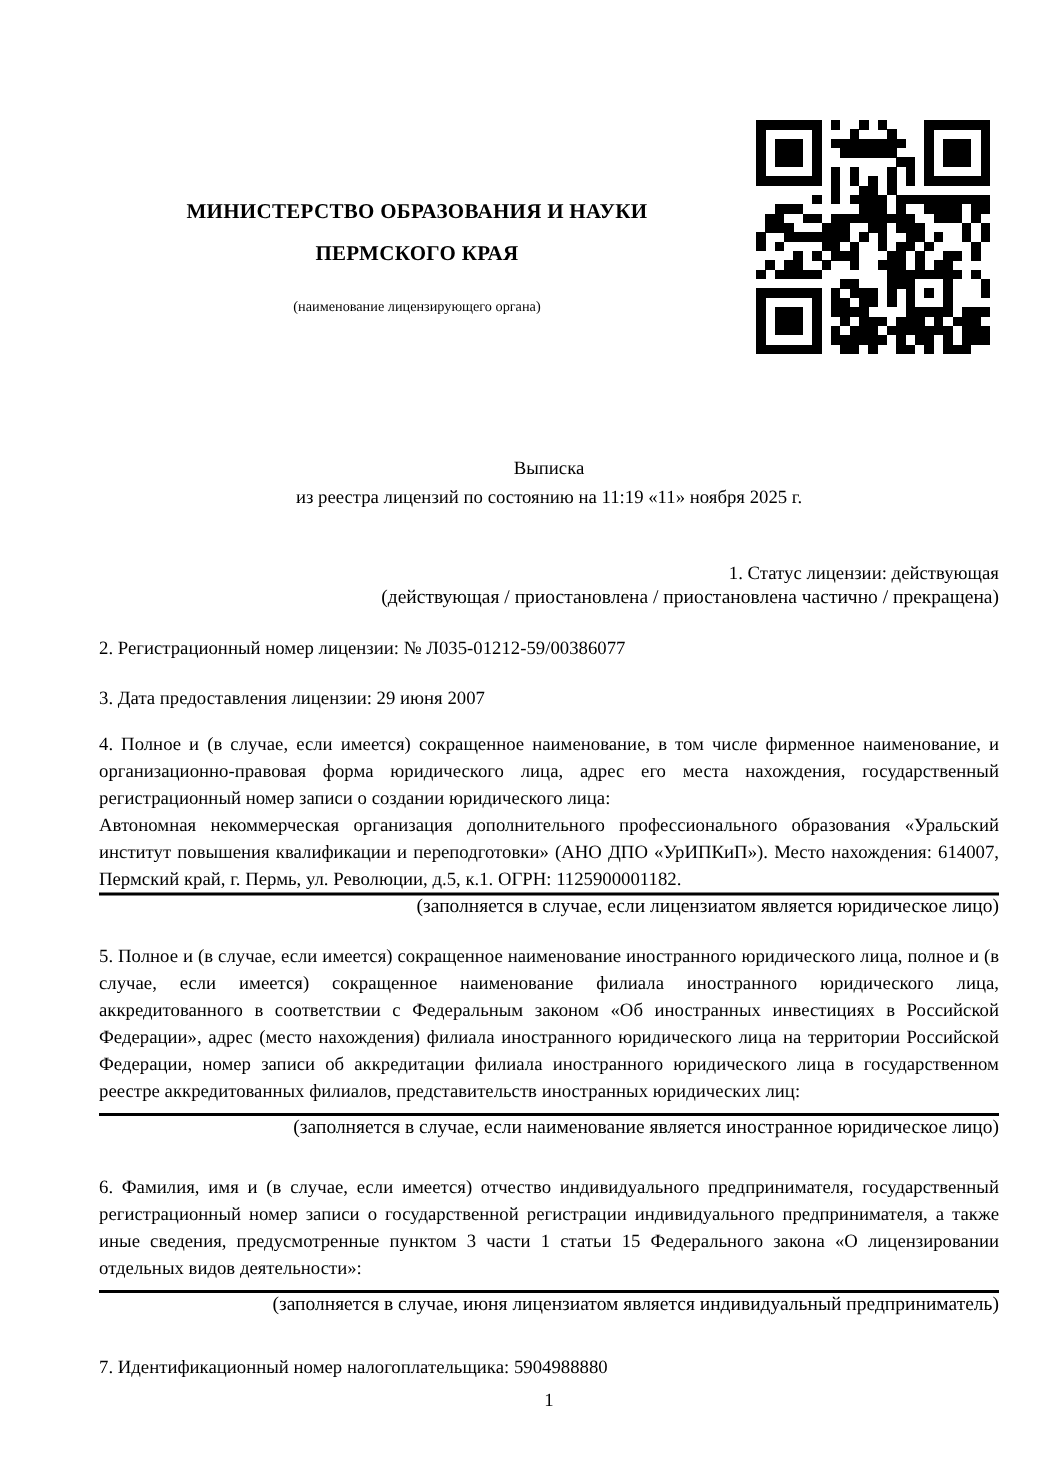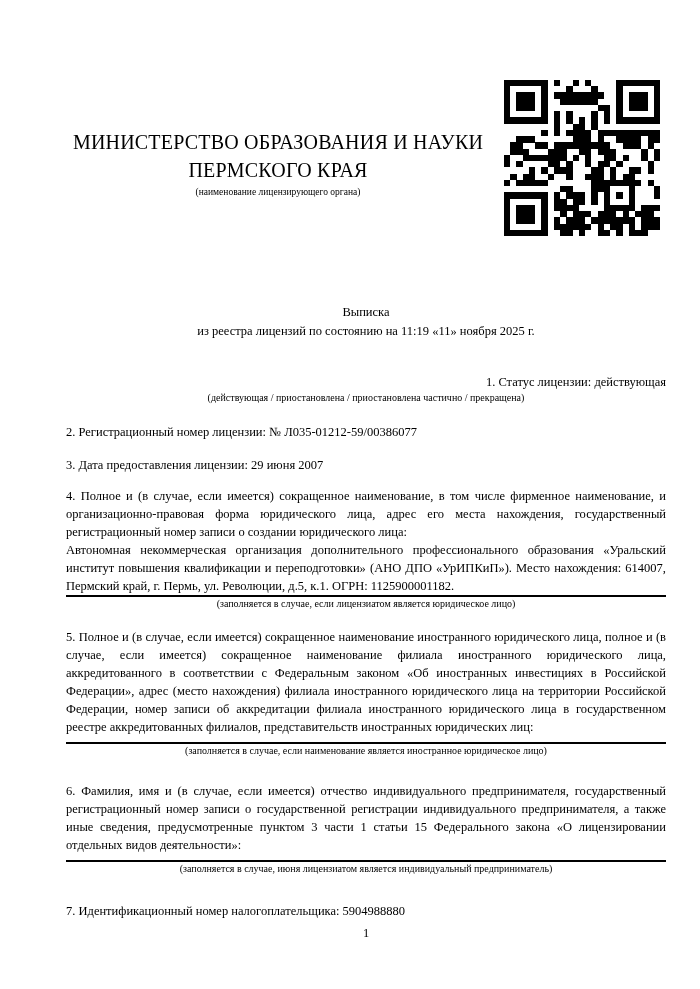--- a/index.html
+++ b/index.html
@@ -2,28 +2,28 @@
 <html><head>
 <meta charset="utf-8">
 <style>
   html,body{margin:0;padding:0;background:#ffffff;}
   .page{
     width:700px;height:989px;background:#ffffff;position:relative;
     font-family:"Liberation Serif",serif;color:#000;overflow:hidden;
   }
   .header{position:relative;height:245px;}
   .ministry{position:absolute;left:66px;top:128px;width:424px;text-align:center;}
-  .ministry-name{font-size:20px;font-weight:normal;line-height:28px;letter-spacing:.2px;}
-  .ministry-caption{font-size:9.5px;margin-top:3px;}
+  .ministry-name{font-size:14px;font-weight:bold;line-height:28px;letter-spacing:.2px;}
+  .ministry-caption{font-size:9.5px;margin-top:16px;}
   .qr{position:absolute;top:80px;right:40px;width:156px;height:156px;}
   .content{margin:0 34px 0 66px;font-size:12.5px;line-height:18px;}
   .doc-title{margin-top:58px;text-align:center;line-height:19px;}
   .line{margin:0;}
   .para{margin:0;text-align:justify;}
-  .caption{font-size:10px;line-height:14px;text-align:center;}
+  .caption{font-size:13px;line-height:14px;text-align:right;}
   .item1{margin-top:32px;text-align:right;}
   .item2{margin-top:18px;}
   .item3{margin-top:15px;}
   .item4{margin-top:13px;}
   .item5{margin-top:17px;}
   .item6{margin-top:24px;}
   .item7{margin-top:26px;}
   .rule{border-top:2px solid #000;height:0;margin:0;}
   .rule.gap{margin-top:6px;}
   .page-number{position:absolute;left:66px;top:926px;width:600px;text-align:center;font-size:12.5px;}

